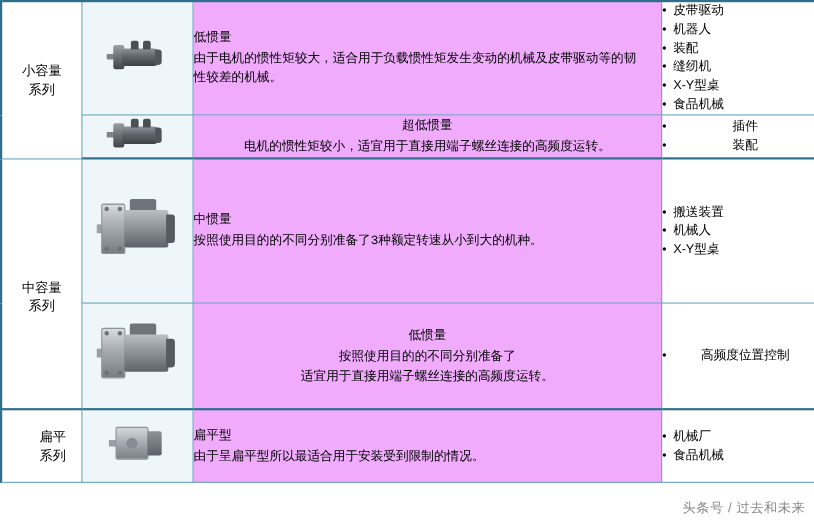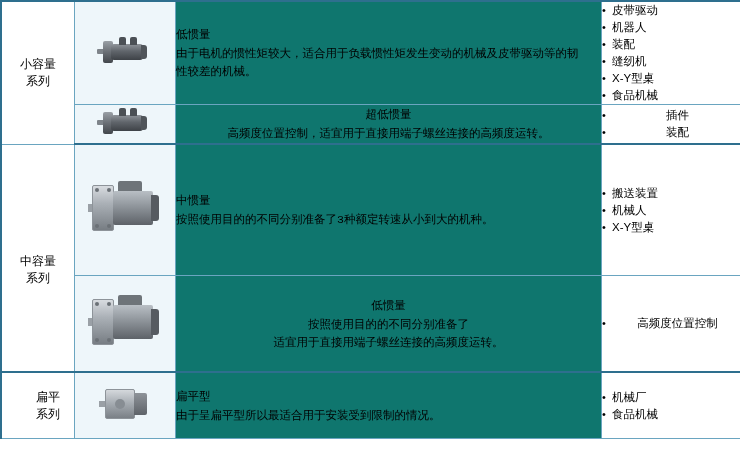--- a/index.html
+++ b/index.html
@@ -47,21 +47,21 @@
     width: 100px;
     text-align: center;
     background: #eef6fa;
     border-right: 1px solid #6aa5c0;
   }
   td.desc-cell {
     width: 425px;
     padding: 6px 10px 6px 12px;
     font-size: 11.5px;
     line-height: 18px;
-    background: #0f766e;
+    background: #f0abfc;
   }
   td.apps-cell {
     width: 141px;
     padding: 6px 6px 6px 10px;
     font-size: 11.5px;
     line-height: 17px;
     background: #ffffff;
     border-right: 2px solid #2e6f8e;
   }
   .group-sep {
@@ -312,21 +312,21 @@
             <span class="shaft"></span>
             <span class="flange"></span>
             <span class="body"></span>
             <span class="nub1"></span>
             <span class="nub2"></span>
             <span class="cap"></span>
           </span>
         </td>
         <td class="desc-cell group-sep">
           <div class="desc-title">超低惯量</div>
-          <div class="desc-body">高频度位置控制，适宜用于直接用端子螺丝连接的高频度运转。</div>
+          <div class="desc-body">电机的惯性矩较小，适宜用于直接用端子螺丝连接的高频度运转。</div>
         </td>
         <td class="apps-cell group-sep">
           <ul class="apps">
             <li>插件</li>
             <li>装配</li>
           </ul>
         </td>
       </tr>
 
       <tr>
@@ -407,14 +407,15 @@
           <ul class="apps">
             <li>机械厂</li>
             <li>食品机械</li>
           </ul>
         </td>
       </tr>
 
     </tbody>
   </table>
 
+  <div class="watermark">头条号 / 过去和未来</div>
 
 </div>
 
 </body></html>

